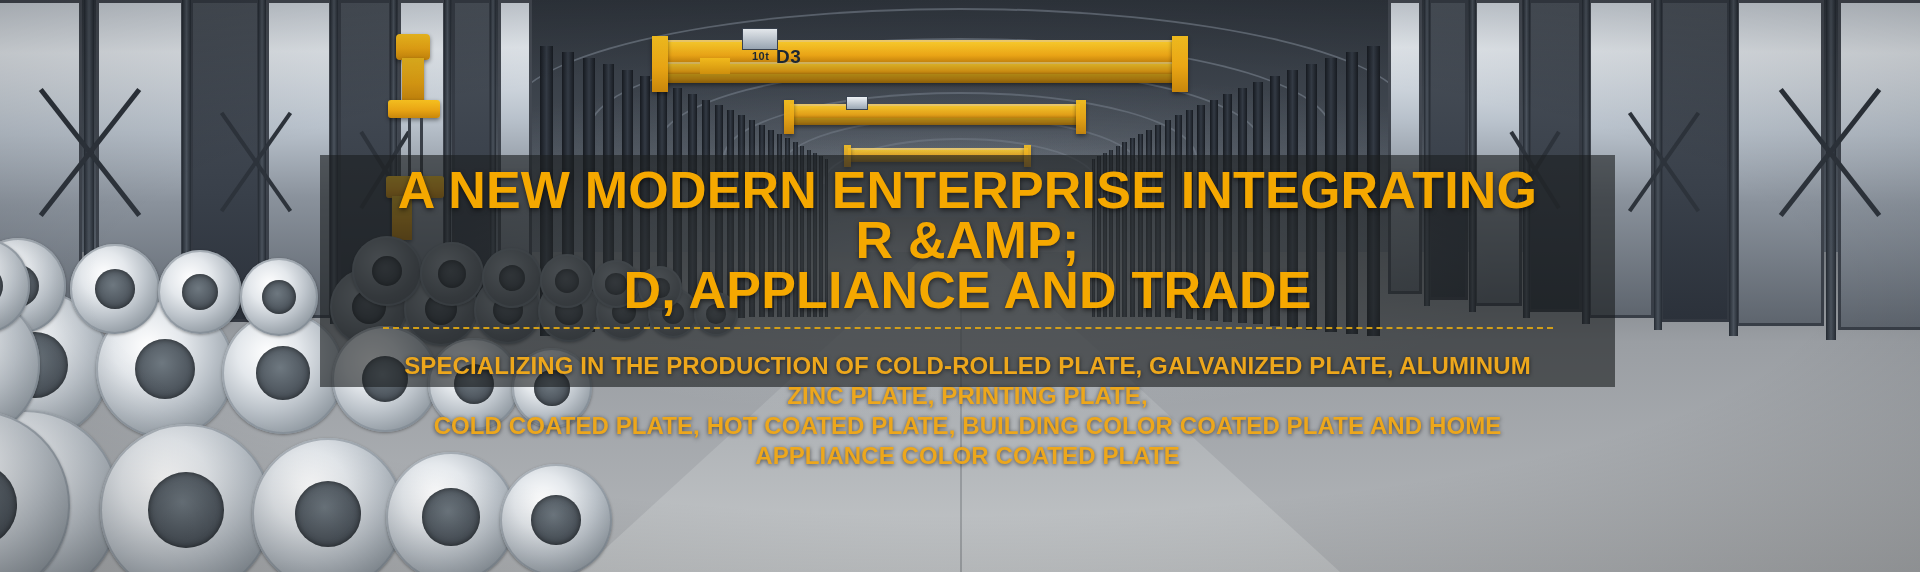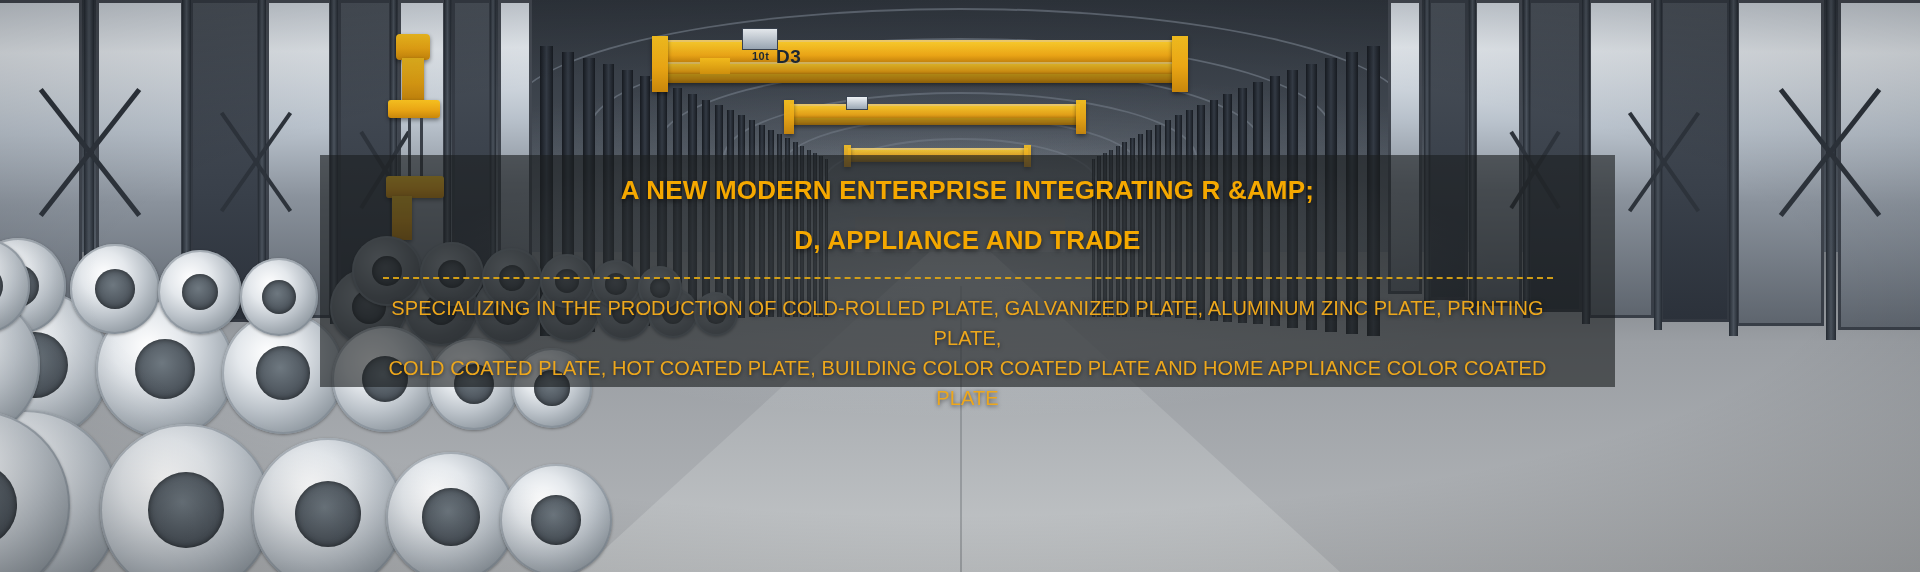--- a/index.html
+++ b/index.html
@@ -184,42 +184,42 @@
     box-sizing: border-box;
     padding-top: 10px;
   }
 
   .headline {
     margin: 0;
     width: 1170px;
     text-align: center;
     font-family: "Liberation Sans", sans-serif;
     font-weight: 700;
-    font-size: 26px;
+    font-size: 52px;
     line-height: 50px;
     letter-spacing: .2px;
     color: #f5a800;
     text-shadow: 0 2px 5px rgba(0,0,0,.55);
   }
 
   .divider {
     width: 1170px;
     height: 0;
     margin: 12px 0 14px 0;
     border-top: 2px dashed #d9a316;
     opacity: .95;
   }
 
   .subline {
-    margin: 0;
+    margin: 8px;
     width: 1170px;
     text-align: center;
     font-family: "Liberation Sans", sans-serif;
-    font-weight: 400;
-    font-size: 20px;
+    font-weight: 700;
+    font-size: 24px;
     line-height: 30px;
     letter-spacing: .1px;
     color: #eda71c;
     text-shadow: 0 1px 4px rgba(0,0,0,.6);
   }
 </style>
 </head>
 <body>
 
 <div id="banner">

